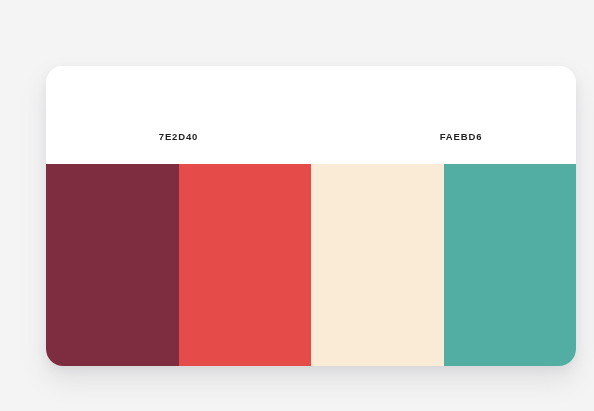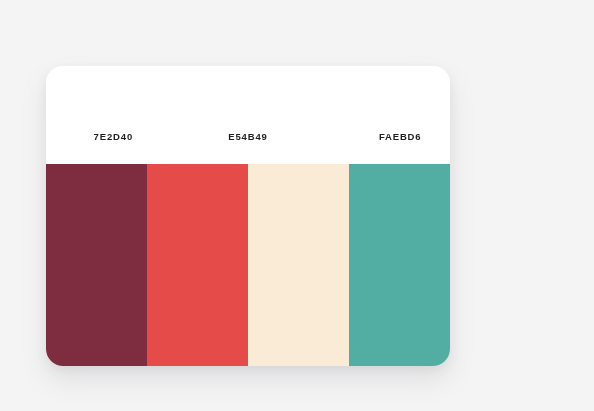--- a/index.html
+++ b/index.html
@@ -18,21 +18,21 @@
     position: relative;
     width: 594px;
     height: 411px;
   }
 
   
   .palette-card {
     position: absolute;
     left: 46px;
     top: 66px;
-    width: 404px;
+    width: 530px;
     height: 300px;
     background: #ffffff;
     border-radius: 17px;
     box-shadow: 0 14px 26px rgba(125, 125, 135, 0.16),
                 0 4px 10px rgba(125, 125, 135, 0.10);
     overflow: hidden;
     display: flex;
     flex-direction: column;
   }
 
@@ -78,23 +78,20 @@
 
 <div class="stage">
 
   <div class="palette-card" style="background: rgb(255, 255, 255); border-radius: 17px;">
 
     <div class="label-row">
       <div class="label-cell">
         <span class="hex-label" style="color: rgb(31, 31, 31);">7E2D40</span>
       </div>
       <div class="label-cell">
-        <span class="hex-label" style="color: rgb(31, 31, 31);">E54B49</span>
-      </div>
-      <div class="label-cell">
         <span class="hex-label" style="color: rgb(31, 31, 31); padding-left: 35px;">FAEBD6</span>
       </div>
     </div>
 
     <div class="swatch-row">
       <div class="swatch" style="background-color: rgb(126, 45, 64);"></div>
       <div class="swatch" style="background-color: rgb(229, 75, 73);"></div>
       <div class="swatch" style="background-color: rgb(250, 235, 214);"></div>
       <div class="swatch" style="background-color: rgb(82, 173, 162);"></div>
     </div>

